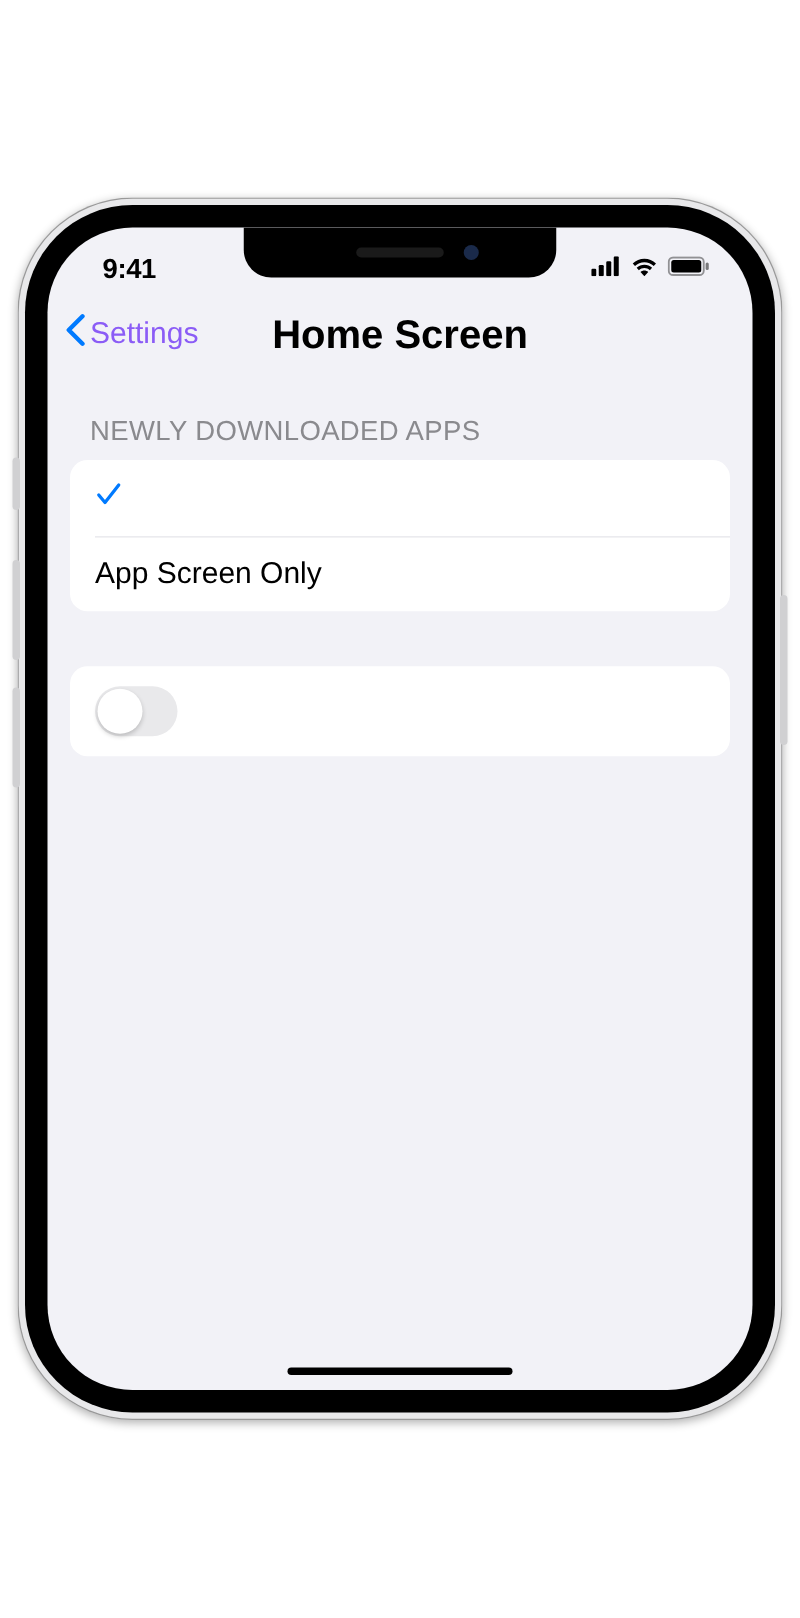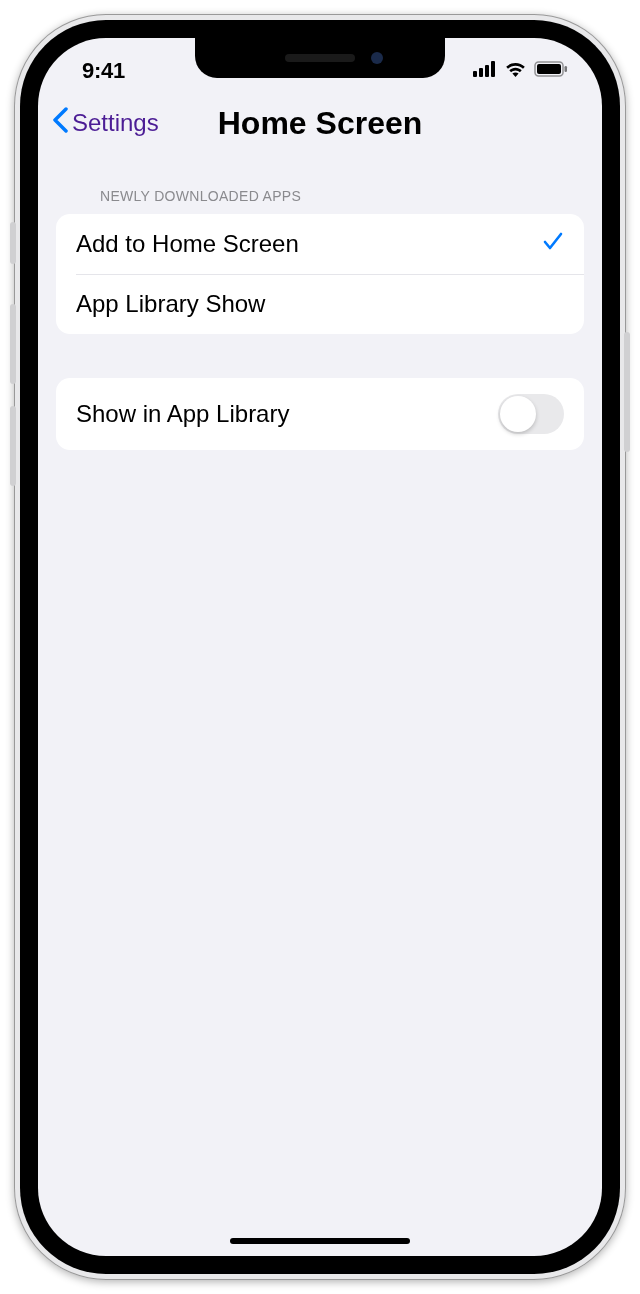--- a/index.html
+++ b/index.html
@@ -13,21 +13,21 @@
       height: 1294px;
       background: #fff;
       font-family: -apple-system, BlinkMacSystemFont, "Helvetica Neue", Arial, sans-serif;
       display: flex;
       align-items: center;
       justify-content: center;
     }
     
     .phone {
       width: 612px;
-      height: 1266px;
+      height: 978px;
       background: #e8e8ea;
       border-radius: 92px;
       padding: 6px;
       box-shadow: 0 0 0 1px #999 inset, 0 2px 8px rgba(0,0,0,0.3);
       position: relative;
     }
     .phone-inner {
       width: 100%;
       height: 100%;
       background: #000;
@@ -110,44 +110,43 @@
     .nav-bar {
       height: 58px;
       display: flex;
       align-items: center;
       position: relative;
       padding: 0 14px;
     }
     .back-btn {
       display: flex;
       align-items: center;
-      color: #4c1d95;
+      color: #8b5cf6;
       font-size: 24px;
       gap: 4px;
       cursor: pointer;
     }
     .nav-title {
       position: absolute;
       left: 50%;
       transform: translateX(-50%);
       font-size: 32px;
       font-weight: 600;
       color: #000;
     }
     
     .content {
       padding-top: 36px;
     }
     .section-header {
-      font-size: 14px;
+      font-size: 22px;
       color: #8a8a8e;
       letter-spacing: 0.3px;
       padding: 0 34px 10px 34px;
       text-transform: uppercase;
-      margin-left: 28px;
     }
     .group {
       background: #fff;
       border-radius: 14px;
       margin: 0 18px 44px 18px;
       overflow: hidden;
     }
     .row {
       display: flex;
       align-items: center;
@@ -270,35 +269,33 @@
           <span>Settings</span>
         </div>
         <div class="nav-title">Home Screen</div>
       </div>
 
       <div class="content">
 
         <div class="section-header">NEWLY DOWNLOADED APPS</div>
         <div class="group">
           <div class="row">
-            <span class="row-label">Add to Home Screen</span>
             <span class="checkmark">
               <svg width="22" height="22" viewBox="0 0 22 22">
                 <polyline points="3,12 8,18 19,4" fill="none" stroke="#007aff" stroke-width="2.6" stroke-linecap="round" stroke-linejoin="round"></polyline>
               </svg>
             </span>
           </div>
           <div class="row">
-            <span class="row-label">App Library Show</span>
+            <span class="row-label">App Screen Only</span>
           </div>
         </div>
 
         <div class="group">
           <div class="row">
-            <span class="row-label">Show in App Library</span>
             <div class="toggle">
               <div class="toggle-knob"></div>
             </div>
           </div>
         </div>
 
       </div>
 
       <div class="home-indicator"></div>
 

